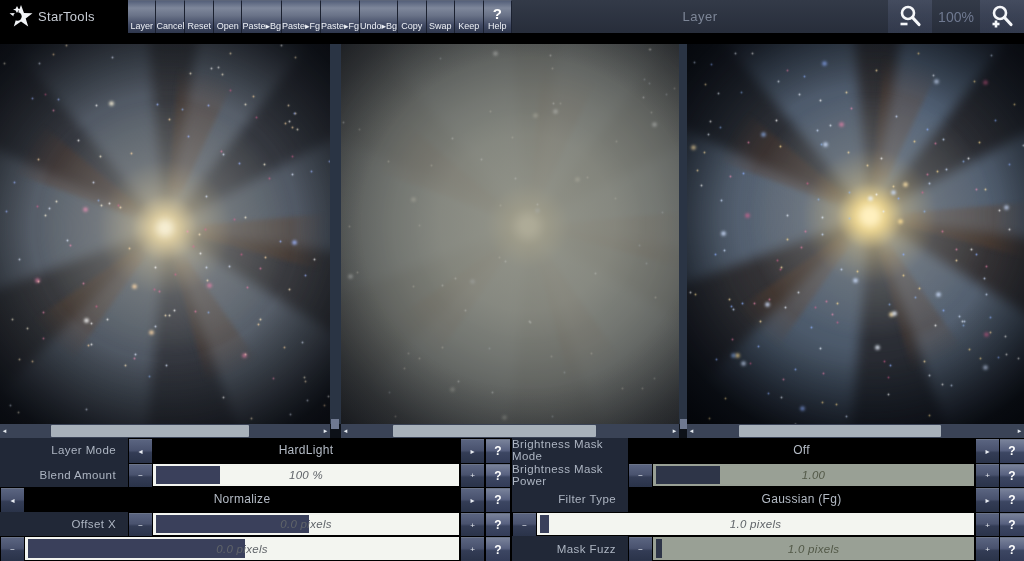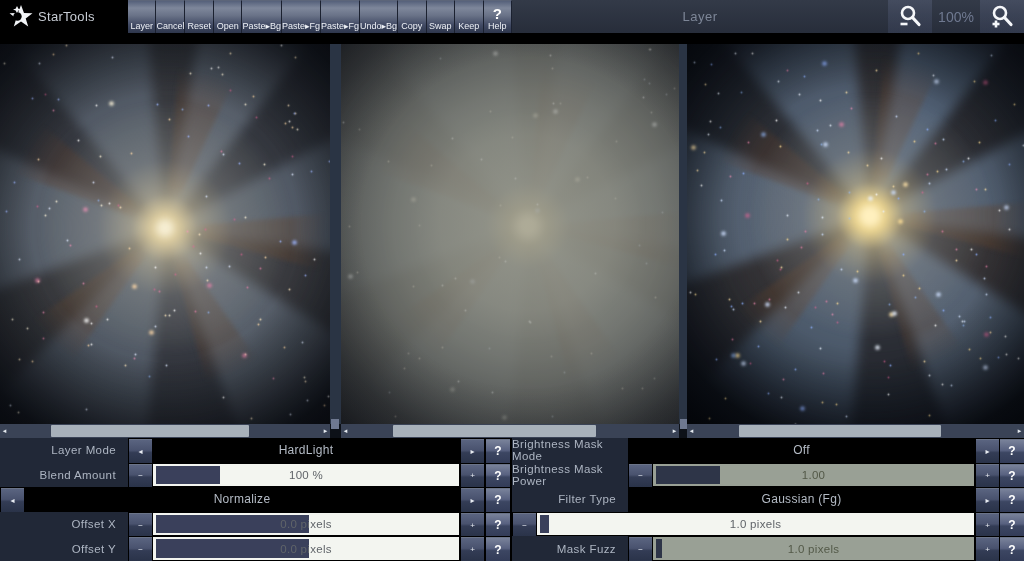--- a/index.html
+++ b/index.html
@@ -104,21 +104,21 @@
           background:linear-gradient(180deg,#5a6480 0%,#49526e 45%,#333c55 55%,#2a3349 100%); }
   .sbtn.help { width:24px; margin-right:0; font-size:12px; font-weight:bold; color:#fff;
           background:linear-gradient(180deg,#79829a 0%,#586180 45%,#3c4662 55%,#333c58 100%); }
   .col-left .sbtn.help { margin-left:2px; }
   .ctrl { flex:1; position:relative; cursor:pointer; }
   .ctrl.drop { margin:2px 1px 2px 1px; background:#000; display:flex; align-items:center; justify-content:center;
                color:#b4bbc5; font-size:12px; letter-spacing:.3px;text-align:center; }
   .ctrl.slider { margin:1px; background:#f3f5f0; }
   .ctrl.slider .fill { position:absolute; left:3px; top:2px; bottom:2px; background:#3a405b; }
   .ctrl.slider .val { position:relative; z-index:1; display:flex; align-items:center; justify-content:center;
-                      height:100%; color:#606469; font-size:11.5px; letter-spacing:.3px; }
+                      height:100%; color:#606469; font-size:11.5px; letter-spacing:.3px;font-style:italic; }
   .ctrl.slider.disabled { background:#99a095; }
   .ctrl.slider.disabled .fill { background:#2e3548; }
   .ctrl.slider.disabled .val { color:#535948; }
 </style>
 </head>
 <body>
 
 <div class="topbar">
   <div class="logo">
     <svg width="26" height="26" viewBox="0 0 26 26">
@@ -272,21 +272,20 @@
       <div class="lbl">Offset X</div>
       <div class="sbtn">−</div>
       <div class="ctrl slider">
         <div class="fill" style="width: 50%;"></div>
         <div class="val">0.0 pixels</div>
       </div>
       <div class="sbtn">+</div>
       <div class="sbtn help">?</div>
     </div>
     <div class="row">
-      <div class="lbl">Offset Y</div>
       <div class="sbtn">−</div>
       <div class="ctrl slider">
         <div class="fill" style="width: 50%;"></div>
         <div class="val">0.0 pixels</div>
       </div>
       <div class="sbtn">+</div>
       <div class="sbtn help">?</div>
     </div>
   </div>
 

